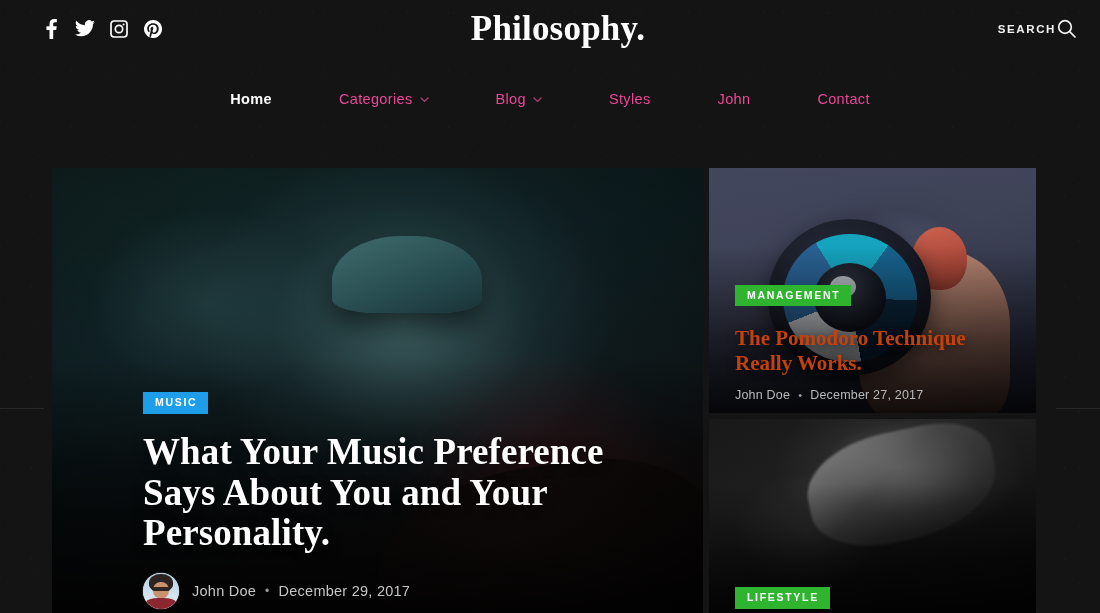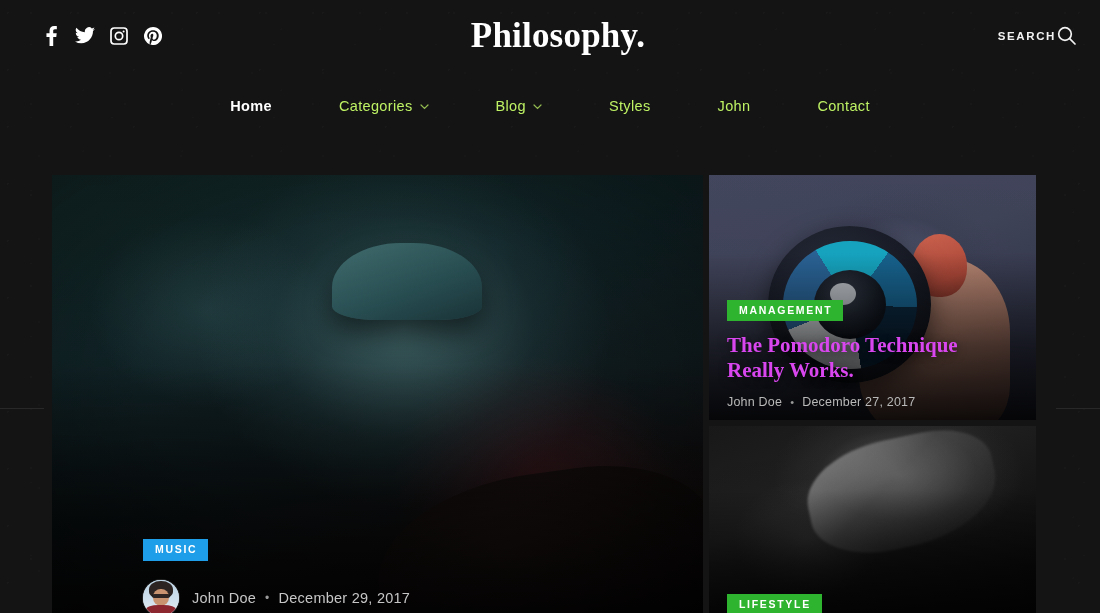--- a/index.html
+++ b/index.html
@@ -33,21 +33,20 @@
   }
 
   
   .site-header {
     position: relative;
     z-index: 2;
     height: 57px;
     display: flex;
     align-items: center;
     padding: 0 24px 0 40px;
-    margin-top: 7px;
   }
 
   .social-list {
     display: flex;
     align-items: center;
     gap: 12px;
     flex: 0 0 auto;
     width: 260px;
   }
 
@@ -110,21 +109,21 @@
     gap: 13px;
   }
 
   .nav-item {
     display: flex;
     align-items: center;
     gap: 7px;
     padding: 0 27px;
     font-size: 14.5px;
     letter-spacing: 0.35px;
-    color: #bef264;
+    color: #ec4899;
     cursor: pointer;
     white-space: nowrap;
   }
   .nav-item.is-active { color: #ffffff; font-weight: 600; }
   .nav-caret { display: block; opacity: 0.75; margin-top: 2px; }
 
   
   .featured-grid {
     position: relative;
     z-index: 2;
@@ -327,32 +326,32 @@
   }
 
   .card-vignette {
     position: absolute;
     inset: 0;
     background: linear-gradient(to top, rgba(0,0,0,0.90) 0%, rgba(0,0,0,0.62) 30%, rgba(0,0,0,0.12) 68%, rgba(0,0,0,0.10) 100%);
   }
 
   .card-body {
     position: absolute;
-    left: 18px;
+    left: 26px;
     right: 22px;
     bottom: 11px;
   }
 
   .card-title {
-    margin-top: 12px;
+    margin-top: 20px;
     font-family: "Liberation Serif", "DejaVu Serif", serif;
     font-weight: 700;
     font-size: 21px;
     line-height: 1.16;
-    color: #d946ef;
+    color: #c2410c;
     text-shadow: 0 2px 10px rgba(0,0,0,0.55);
     cursor: pointer;
   }
 
   .card-meta {
     margin-top: 13px;
     font-size: 12.5px;
     color: #b9b9b9;
     letter-spacing: 0.2px;
     display: flex;
@@ -462,20 +461,21 @@
 
 <section class="featured-grid">
 
   <article class="hero-card">
     <div class="photo-music"></div>
     <div class="hero-vignette"></div>
 
     <div class="hero-body">
       <span class="badge" style="background:#1e9de8">MUSIC</span>
 
+      <h1 class="hero-title">What Your Music Preference Says About You and Your Personality.</h1>
 
       <div class="hero-meta">
         <div class="avatar">
           <span class="av-sky"></span>
           <span class="av-hair"></span>
           <span class="av-face"></span>
           <span class="av-glass"></span>
           <span class="av-body"></span>
         </div>
         <div class="meta-text">

